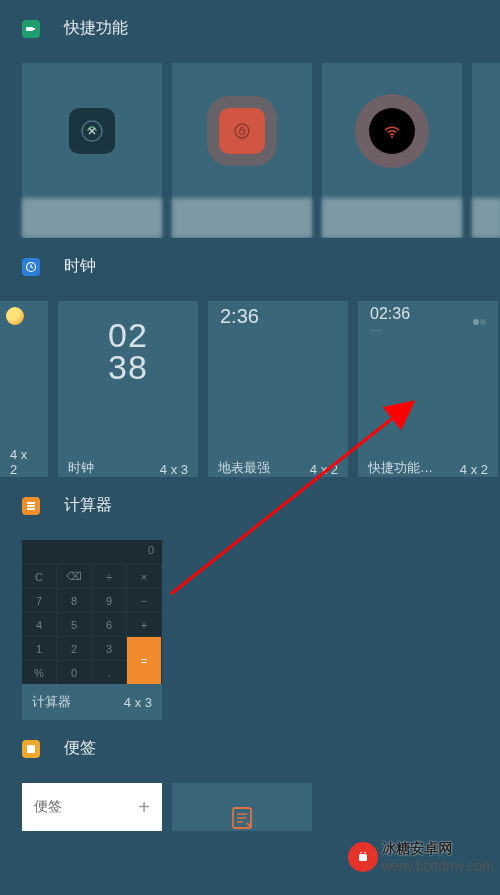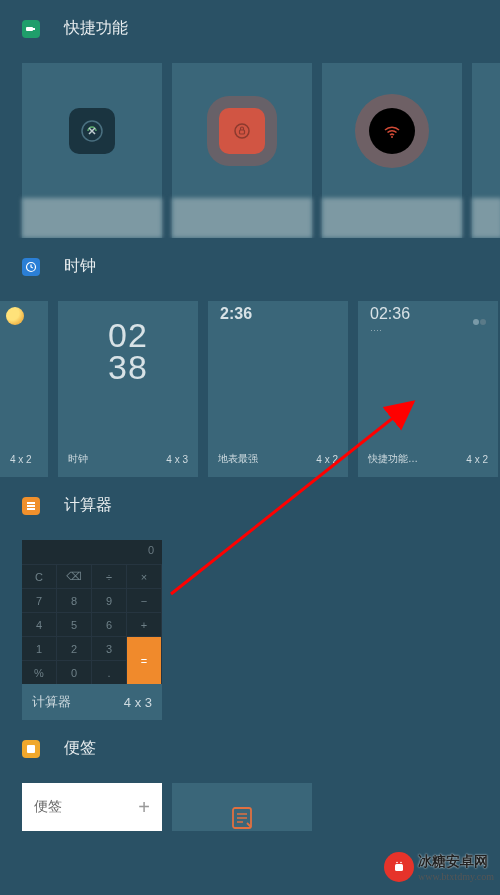--- a/index.html
+++ b/index.html
@@ -64,28 +64,28 @@
   flex-shrink: 0;
 }
 .clock-preview {
   height: 140px;
   padding: 4px 12px 6px;
   color: #d8e2e6;
   position: relative;
 }
 .clock-footer {
   height: 36px;
-  display: flex; align-items: center; justify-content: space-between;
+  display: flex; align-items: flex-end; justify-content: space-between;
   padding: 0 10px;
-  font-size: 10px;
+  font-size: 13px;
   color: #cfdbe0;
   background: #3a6679;
 }
 .clock-time-big { font-size: 34px; font-weight: 300; line-height: 0.95; letter-spacing: 1px; }
-.clock-time-med { font-size: 16px; font-weight: 700; }
+.clock-time-med { font-size: 20px; font-weight: 400; }
 .clock-time-sm { font-size: 16px; font-weight: 300; }
 .clock-sub { font-size: 9px; color: #9ab0ba; margin-top: 2px; }
 
 
 .calc-card {
   width: 140px;
   background: #3a6679;
   display: flex; flex-direction: column;
 }
 .calc-body {
@@ -138,33 +138,33 @@
 
 .arrow-svg {
   position: absolute;
   left: 165px; top: 396px;
   pointer-events: none;
 }
 
 
 .watermark {
   position: absolute;
-  right: 6px; bottom: 13px;
+  right: 6px; bottom: 21px;
   display: flex; align-items: center; gap: 4px;
   font-size: 14px; font-weight: 600;
   color: #333;
   background: transparent;
 }
 .wm-logo {
   width: 30px; height: 30px; border-radius: 50%;
   background: #e6332a;
   display: flex; align-items: center; justify-content: center;
 }
 .wm-text { color: #222; text-shadow: 0 0 2px #fff; }
-.wm-sub { font-size: 10px; color: #555; font-weight: 400; font-family: Liberation Serif, serif; }
+.wm-sub { font-size: 14px; color: #555; font-weight: 400; }
 
 .sun {
   width: 18px; height: 18px; border-radius: 50%;
   background: radial-gradient(circle at 35% 35%, #ffe27a 40%, #f2b84b 70%);
   position: absolute; left: 6px; top: 6px;
 }
 </style>
 </head>
 <body>
 

